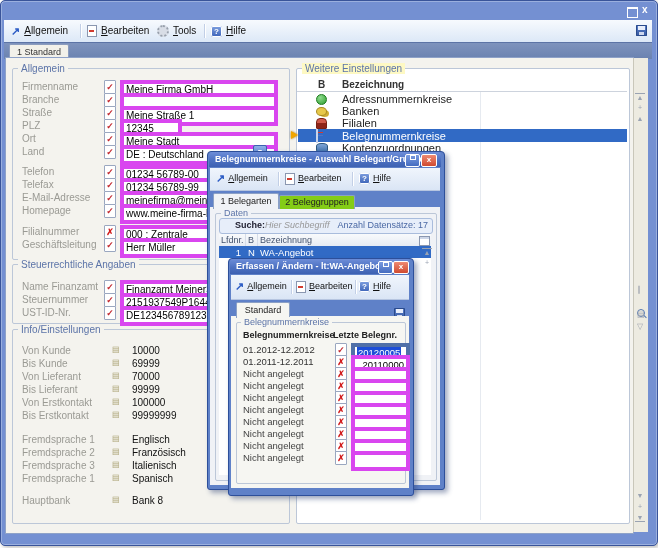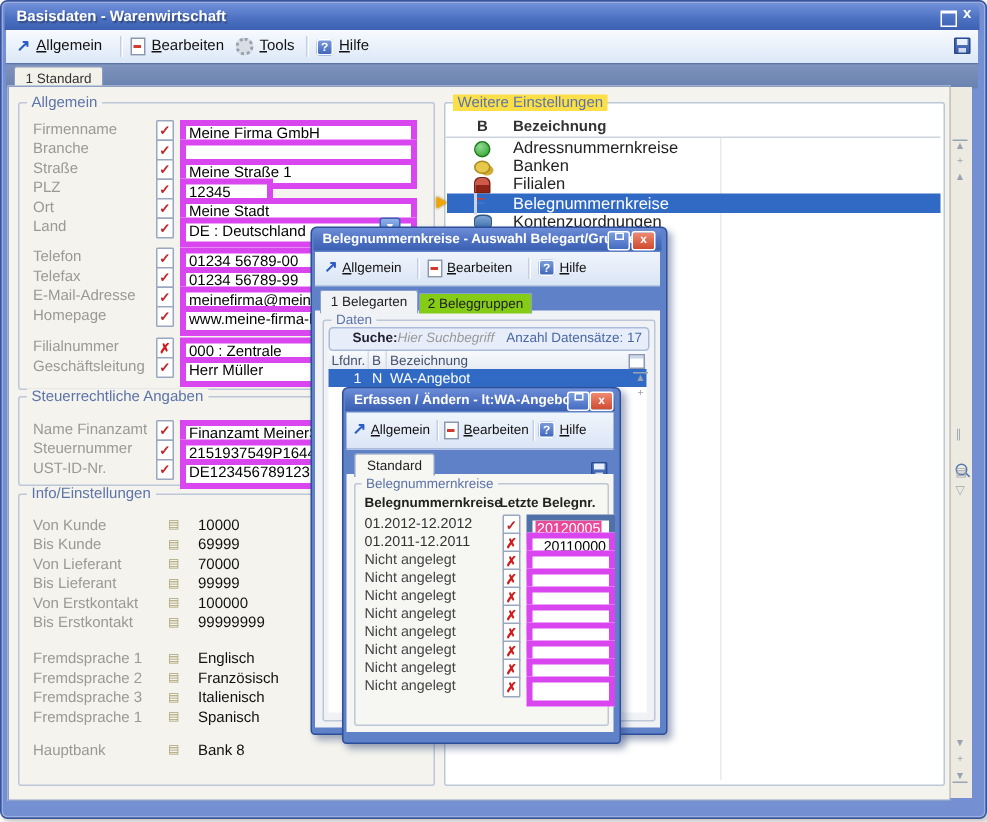--- a/index.html
+++ b/index.html
@@ -66,32 +66,29 @@
   .mi2{position:absolute;display:flex;align-items:center;gap:3px;font-size:9px;color:#111;height:13px;}
   .mi2 .lbl{display:inline-block;line-height:13px;}
   .mi2 .lbl::first-letter{text-decoration:underline;}
   .dtab{border:1px solid #8ba0c6;border-bottom:none;border-radius:2px 2px 0 0;font-size:9px;color:#222;text-align:center;}
   .dtab.on{background:#f0f2f6;text-align:center;}
   .dtab.off{background:#84cc16;}
   .searchbar{background:#e7eefa;border:1px solid #a9bcdc;border-radius:3px;}
   .tblhead{background:linear-gradient(#f8fafc,#e6ebf3);border-bottom:1px solid #c2cbdb;font-size:9px;color:#44536e;}
   .chooser{width:9px;height:8px;background:#fff;border:1px solid #8a97b0;box-shadow:inset 0 2px 0 #cdd6e8;}
   .cell{position:absolute;white-space:nowrap;font-size:9.5px;}
-  .selval{background:#ec4899;color:#fff;padding:0 1px;}
+  .selval{background:#1d4ed8;color:#fff;padding:0 1px;}
 </style>
 </head>
 <body>
 
 <div id="screen">
 
   <div>
     <div class="abs winframe" style="left:0;top:0;width:656px;height:544px;"></div>
-    <div class="abs titlebar" style="left:3px;top:3px;width:650px;height:17px;padding-left:8px;box-sizing:border-box;">
-      <span>Basisdaten - Warenwirtschaft</span>
-    </div>
     <div class="abs winbox" style="left:627px;top:7px;"></div>
     <div class="abs" style="left:642px;top:4px;color:#fff;font-size:10px;font-weight:bold;">x</div>
 
     <div class="abs toolbar" style="left:4px;top:20px;width:648px;height:22px;"></div>
     <div class="mi" style="left:11px;top:24px;">
       <span class="ic-ne">↗</span>
       <span class="lbl">Allgemein</span>
     </div>
     <div class="abs tsep" style="left:80px;top:24px;"></div>
     <div class="mi" style="left:87px;top:24px;">
@@ -241,21 +238,21 @@
     <div class="abs eq" style="left:112px;top:474px;">▤</div>
     <div class="abs val" style="left:132px;top:473px;">Spanisch</div>
 
     <div class="abs flabel" style="left:22px;top:495px;">Hauptbank</div>
     <div class="abs eq" style="left:112px;top:496px;">▤</div>
     <div class="abs val" style="left:132px;top:495px;">Bank 8</div>
   </div>
 
   <div>
     <div class="abs grp" style="left:296px;top:68px;width:332px;height:454px;background:#fff;"></div>
-    <div class="abs legend" style="left:302px;top:63px;background:#fde047;">Weitere Einstellungen</div>
+    <div class="abs legend" style="left:302px;top:63px;background:#fef9c3;">Weitere Einstellungen</div>
 
     <div class="abs treehead" style="left:318px;top:79px;font-weight:bold;">B</div>
     <div class="abs treehead" style="left:342px;top:79px;font-weight:bold;">Bezeichnung</div>
     <div class="abs" style="left:297px;top:91px;width:330px;height:1px;background:#cdd3dd;"></div>
     <div class="abs" style="left:480px;top:92px;width:1px;height:428px;background:#e6eaf0;"></div>
 
     <div class="abs trow" style="left:298px;top:93px;width:329px;height:12px;">
       <span class="abs ic-globe" style="left:18px;top:1px;"></span>
       <span class="abs" style="left:44px;top:0;">Adressnummernkreise</span>
     </div>

